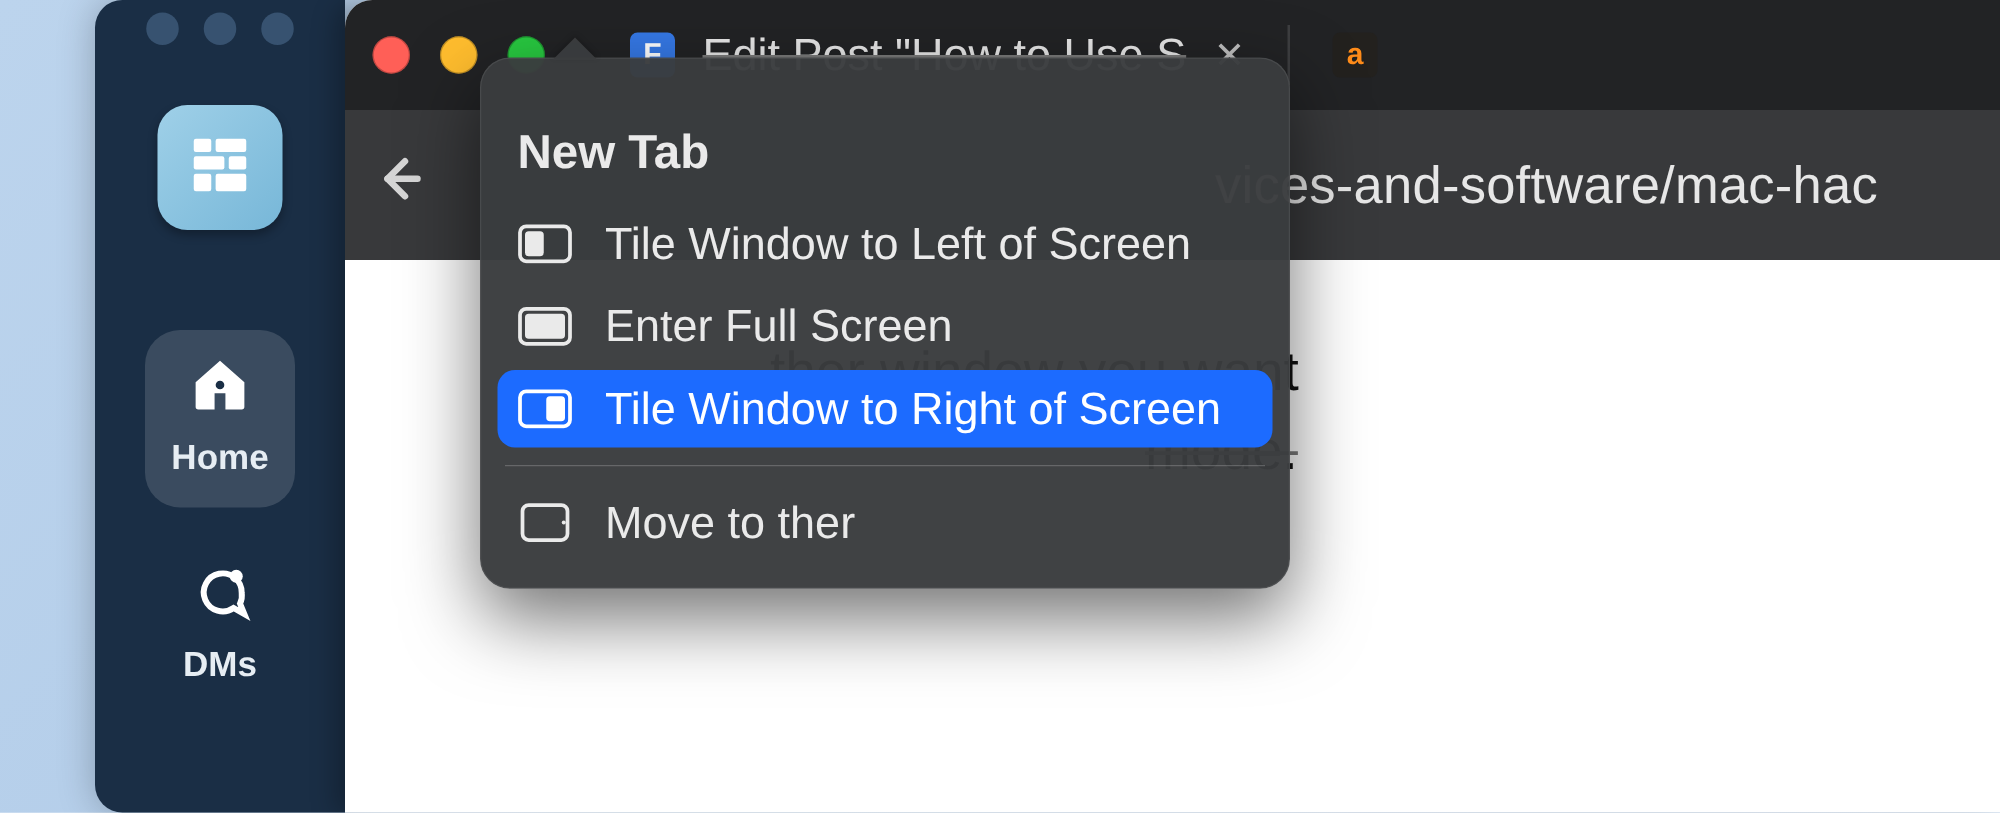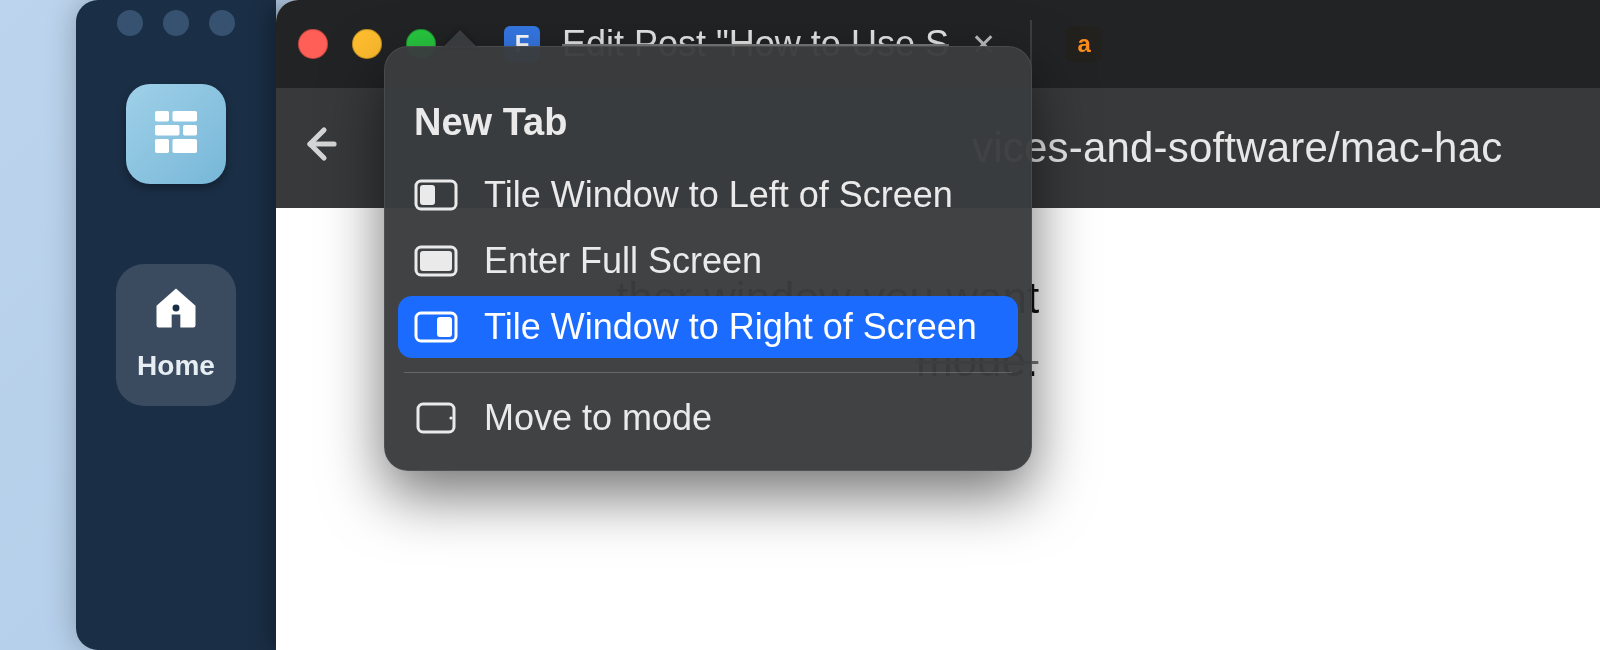--- a/index.html
+++ b/index.html
@@ -113,20 +113,29 @@
   <div class="dock-item active">
     <span class="dock-icon">
       <svg viewBox="0 0 24 24" fill="white">
         <path d="M12 3 3 11v9a1 1 0 0 0 1 1h6v-6h4v6h6a1 1 0 0 0 1-1v-9Z"></path>
         <circle cx="12" cy="12" r="1.6" fill="#1a2e45"></circle>
       </svg>
     </span>
     <span>Home</span>
   </div>
 
+  <div class="dock-item">
+    <span class="dock-icon">
+      <svg viewBox="0 0 24 24" fill="none" stroke="white" stroke-width="2.2">
+        <path d="M20 12a7 7 0 1 0-3 5.7L21 20l-1.6-3.9A7 7 0 0 0 20 12Z"></path>
+        <circle cx="18" cy="6" r="2.4" fill="white" stroke="none"></circle>
+      </svg>
+    </span>
+    <span>DMs</span>
+  </div>
 </div>
 
 <div class="browser">
 
   <div class="tabbar">
     <div class="traffic">
       <span class="tl r"></span>
       <span class="tl y"></span>
       <span class="tl g"></span>
     </div>
@@ -195,15 +204,15 @@
 
   <div class="mm-sep"></div>
 
   <div class="mm-item">
     <span class="mm-icon">
       <svg viewBox="0 0 44 32">
           <rect x="4" y="2" width="36" height="28" rx="5" fill="none" stroke="currentColor" stroke-width="3"></rect>
         <circle cx="37" cy="16" r="1.6" fill="currentColor"></circle>
         </svg>
     </span>
-    <span>Move to mode</span>
+    <span>Move to ther</span>
   </div>
 </div>
 
 </body></html>

